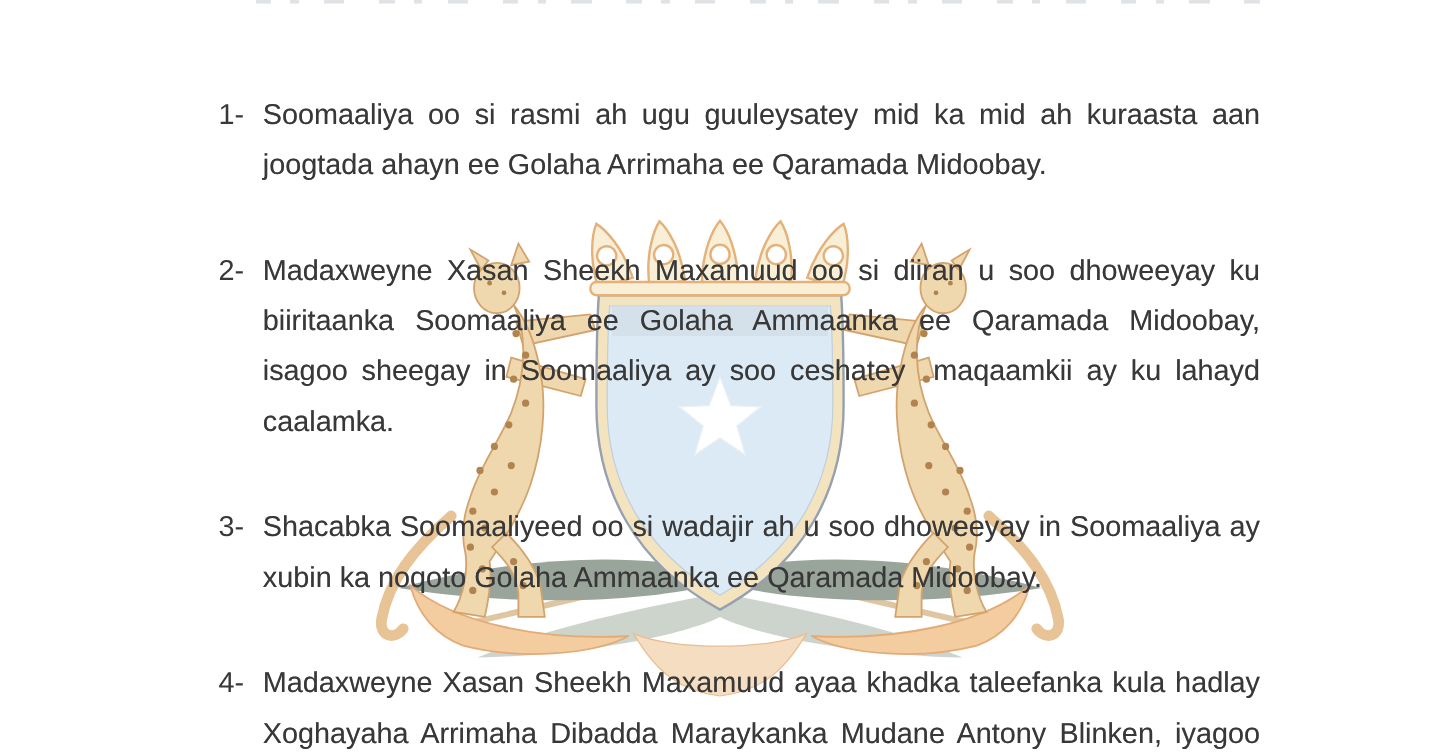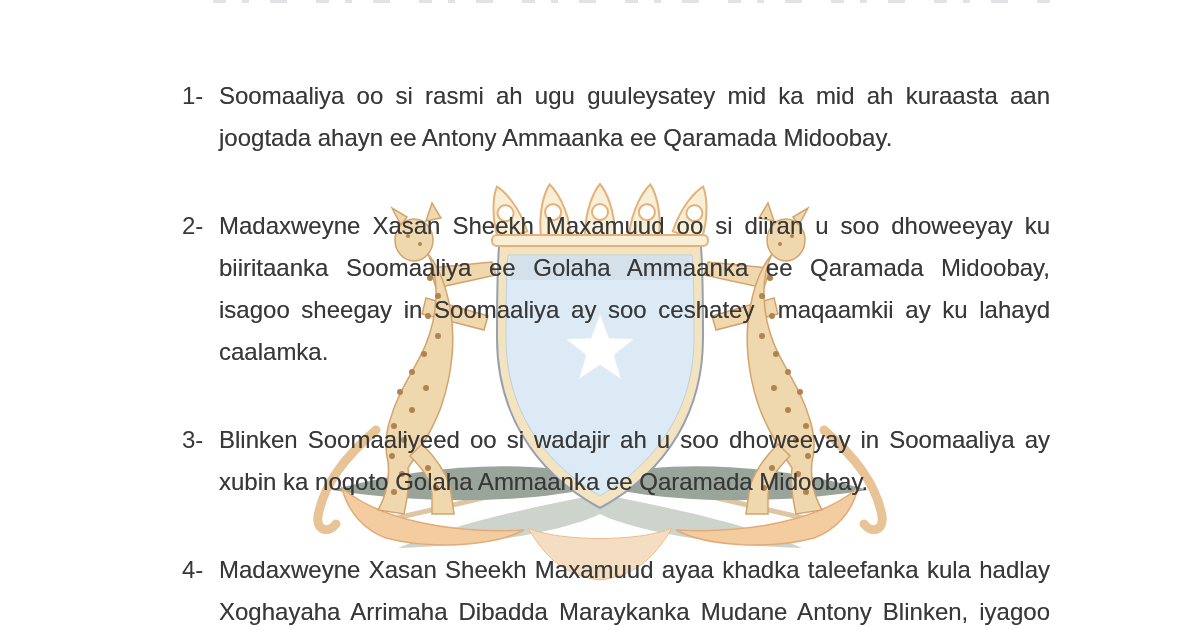--- a/index.html
+++ b/index.html
@@ -193,31 +193,31 @@
         <circle cx="407" cy="34" r="8" fill="#ffffff"></circle>
       </g>
       <rect x="212" y="57" width="216" height="11" rx="5"></rect>
     </g>
   </svg>
 
   <main class="content">
 
     <div class="item">
       <div class="num">1-</div>
-      <p class="txt">Soomaaliya oo si rasmi ah ugu guuleysatey mid ka mid ah kuraasta aan joogtada ahayn ee Antony Ammaanka ee Qaramada Midoobay.</p>
+      <p class="txt">Soomaaliya oo si rasmi ah ugu guuleysatey mid ka mid ah kuraasta aan joogtada ahayn ee Golaha Arrimaha ee Qaramada Midoobay.</p>
     </div>
 
     <div class="item">
       <div class="num">2-</div>
       <p class="txt">Madaxweyne Xasan Sheekh Maxamuud oo si diiran u soo dhoweeyay ku biiritaanka Soomaaliya ee Golaha Ammaanka ee Qaramada Midoobay, isagoo sheegay in Soomaaliya ay soo ceshatey  maqaamkii ay ku lahayd caalamka.</p>
     </div>
 
     <div class="item">
       <div class="num">3-</div>
-      <p class="txt">Blinken Soomaaliyeed oo si wadajir ah u soo dhoweeyay in Soomaaliya ay xubin ka noqoto Golaha Ammaanka ee Qaramada Midoobay.</p>
+      <p class="txt">Shacabka Soomaaliyeed oo si wadajir ah u soo dhoweeyay in Soomaaliya ay xubin ka noqoto Golaha Ammaanka ee Qaramada Midoobay.</p>
     </div>
 
     <div class="item">
       <div class="num">4-</div>
       <p class="txt">Madaxweyne Xasan Sheekh Maxamuud ayaa khadka taleefanka kula hadlay Xoghayaha Arrimaha Dibadda Maraykanka Mudane Antony Blinken, iyagoo ka wadahadley xiriirka labada dal iyo arrimaha gobolka.</p>
     </div>
 
   </main>
 </div>
 

